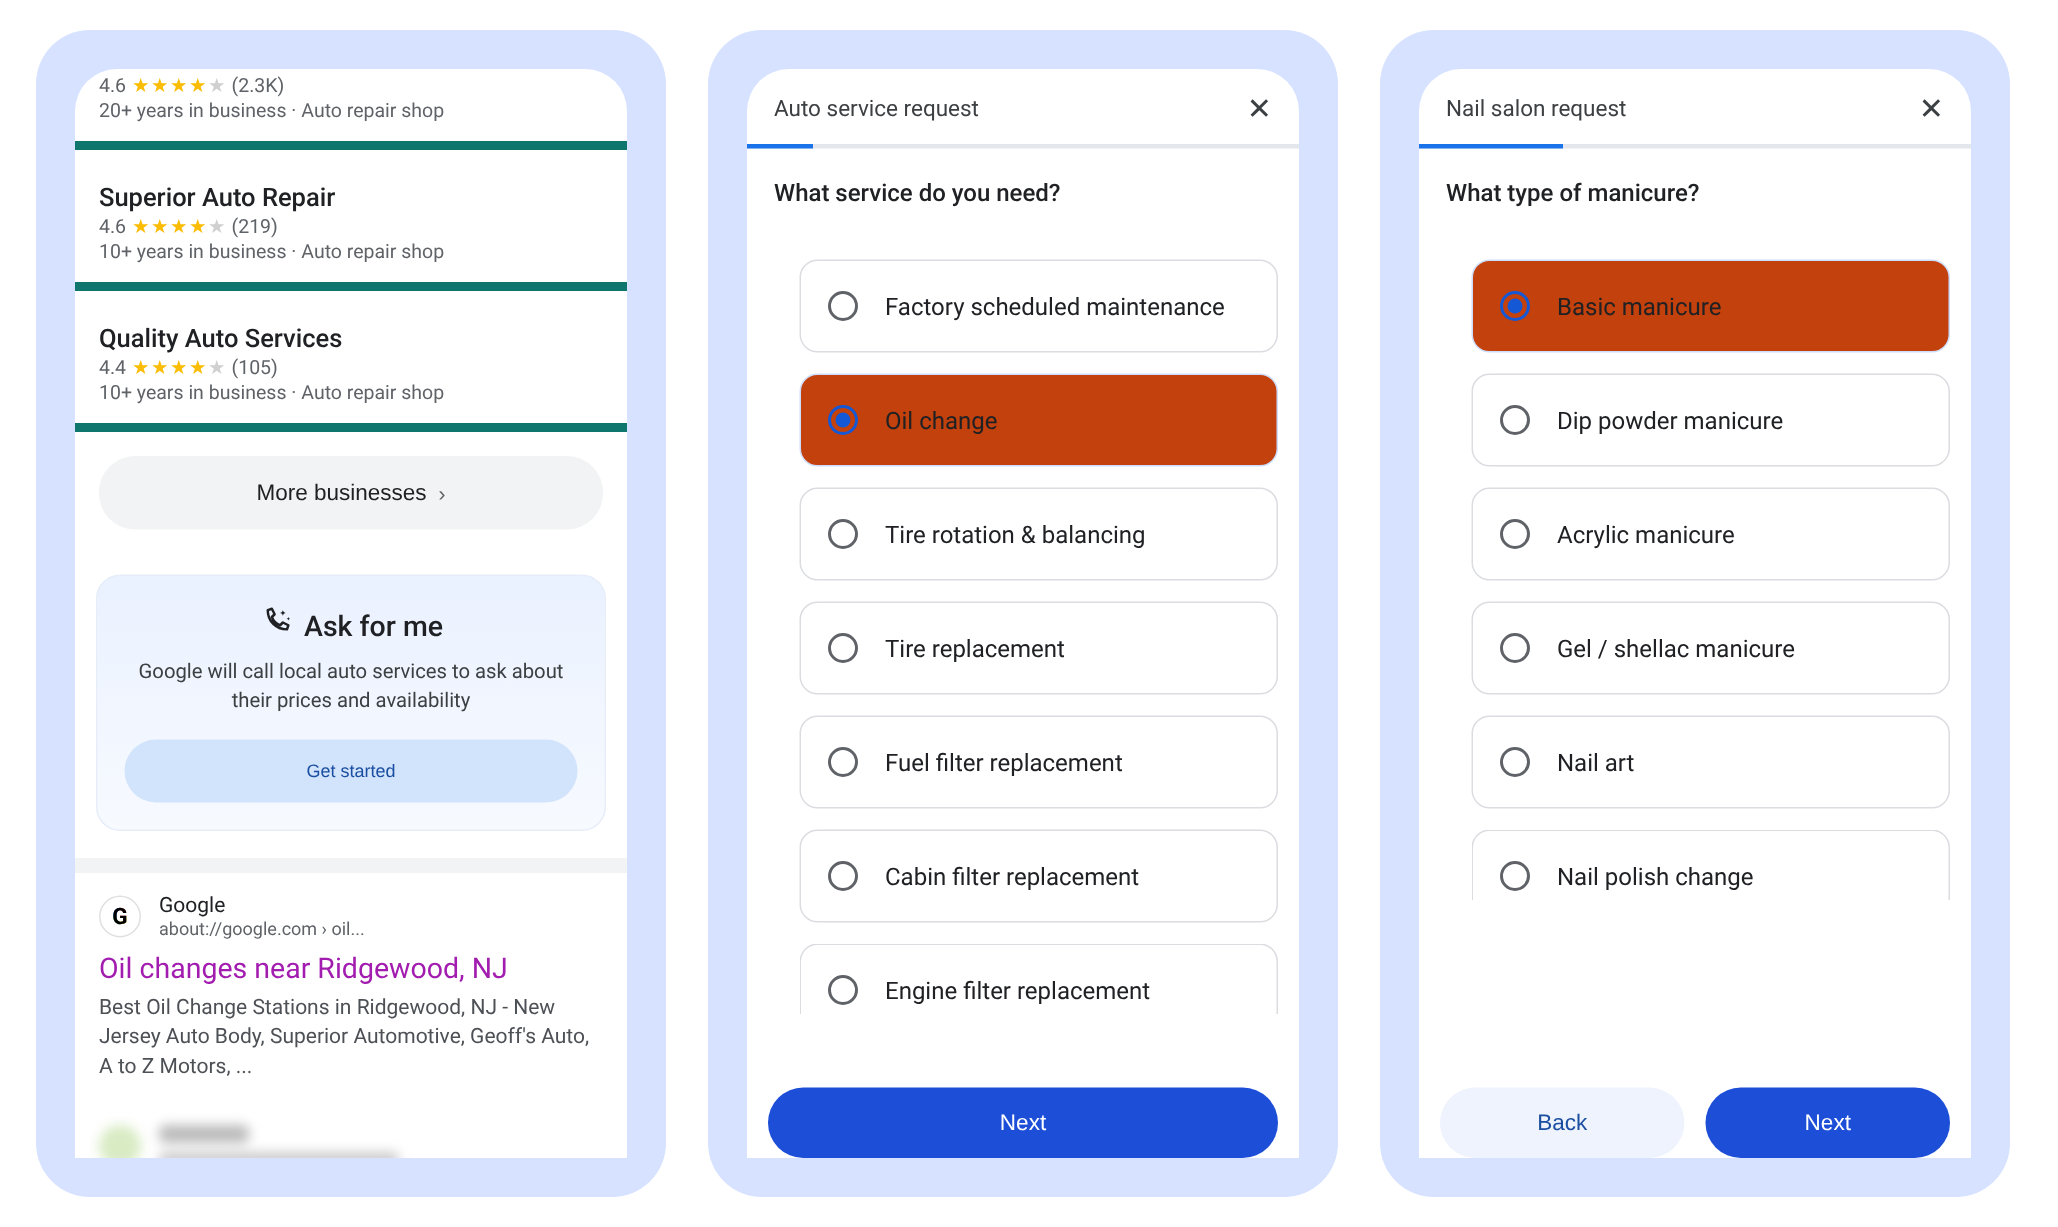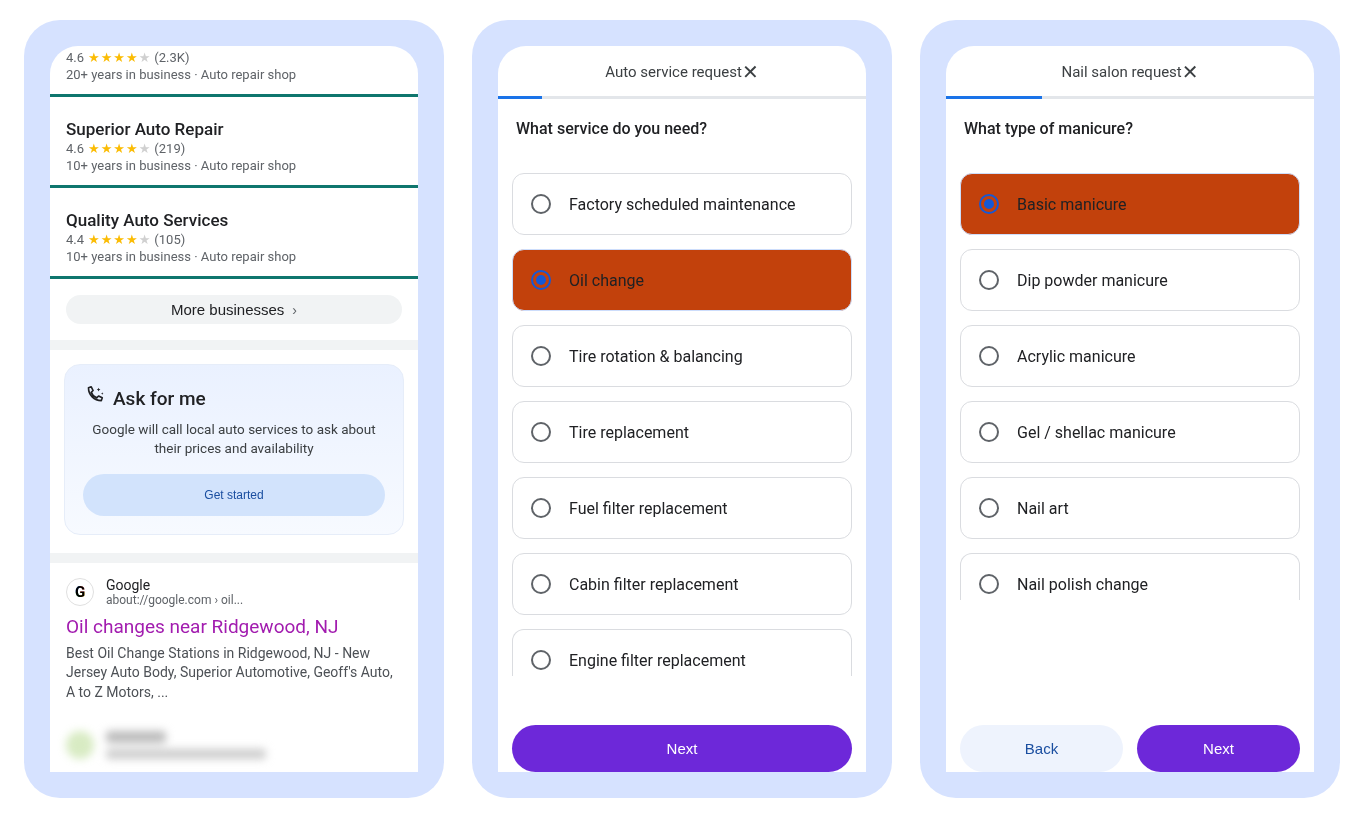--- a/index.html
+++ b/index.html
@@ -31,21 +31,21 @@
     border-radius: 28px 28px 0 0;
     overflow: hidden;
     display: flex;
     flex-direction: column;
     position: relative;
   }
 
   
   .listing {
     padding: 22px 16px 12px;
-    border-bottom: 3px solid #0f766e;
+    border-bottom: 6px solid #0f766e;
   }
   .listing:first-child { padding-top: 2px; }
   .listing .name {
     font-size: 17px;
     color: #202124;
     font-weight: 500;
   }
   .rating-row {
     display: flex;
     align-items: center;
@@ -61,21 +61,21 @@
   .meta .dot::before { content: " · "; }
 
   .more-biz-row { padding: 16px; }
   .more-biz {
     width: 100%;
     background: #f1f3f4;
     color: #202124;
     font-size: 15px;
     border: none;
     border-radius: 24px;
-    padding: 6px 0;
+    padding: 16px 0;
     display: flex;
     align-items: center;
     justify-content: center;
     gap: 8px;
     cursor: pointer;
   }
   .chev { font-size: 14px; color: #5f6368; }
 
   .gap-bar { height: 10px; background: #f1f3f4; }
 
@@ -86,21 +86,21 @@
     border-radius: 16px;
     padding: 20px 18px 18px;
     text-align: center;
   }
   .ask-card .ask-title {
     font-size: 19px;
     font-weight: 500;
     color: #202124;
     display: flex;
     align-items: center;
-    justify-content: flex-start;
+    justify-content: center;
     gap: 8px;
   }
   .ask-card .desc {
     font-size: 13.5px;
     color: #3c4043;
     margin-top: 8px;
     line-height: 1.4;
   }
   .get-started {
     margin-top: 16px;
@@ -152,21 +152,21 @@
   }
   .blurred .circle { width: 28px; height: 28px; border-radius: 50%; background:#8bc34a55; }
   .blurred .lines { flex:1; }
   .blurred .line1 { height: 12px; background:#bbb; border-radius:4px; width: 60px; }
   .blurred .line2 { height: 10px; background:#ccc; border-radius:4px; width: 160px; margin-top:6px; }
 
   
   .sheet-head {
     display: flex;
     align-items: center;
-    justify-content: center;
+    justify-content: space-between;
     padding: 14px 18px 12px;
     font-size: 15px;
   }
   .sheet-head .title { color: #3c4043; }
   .close-x { font-size: 20px; color: #3c4043; cursor: pointer; }
 
   .progress {
     height: 3px;
     background: #e3e6ea;
     display: flex;
@@ -181,20 +181,21 @@
   }
 
   .options {
     padding: 17px 14px;
     flex: 1;
     overflow: hidden;
     display: flex;
     flex-direction: column;
     gap: 14px;
     margin-top: 8px;
+    margin-left: 21px;
   }
   .option {
     border: 1px solid #dadce0;
     border-radius: 12px;
     padding: 20px 18px;
     display: flex;
     align-items: center;
     gap: 18px;
     cursor: pointer;
     font-size: 16px;
@@ -231,21 +232,21 @@
   }
   .btn {
     flex: 1;
     border: none;
     border-radius: 28px;
     padding: 15px 0;
     font-size: 15px;
     font-weight: 500;
     cursor: pointer;
   }
-  .btn.primary { background: #6d28d9; color: #fff; }
+  .btn.primary { background: #1d4ed8; color: #fff; }
   .btn.secondary { background: #eef3fd; color: #1a4ea0; }
 
   
   .call-ai-icon svg { width: 22px; height: 22px; }
 </style>
 </head>
 <body>
 
 <div class="phone">
   <div class="screen">

